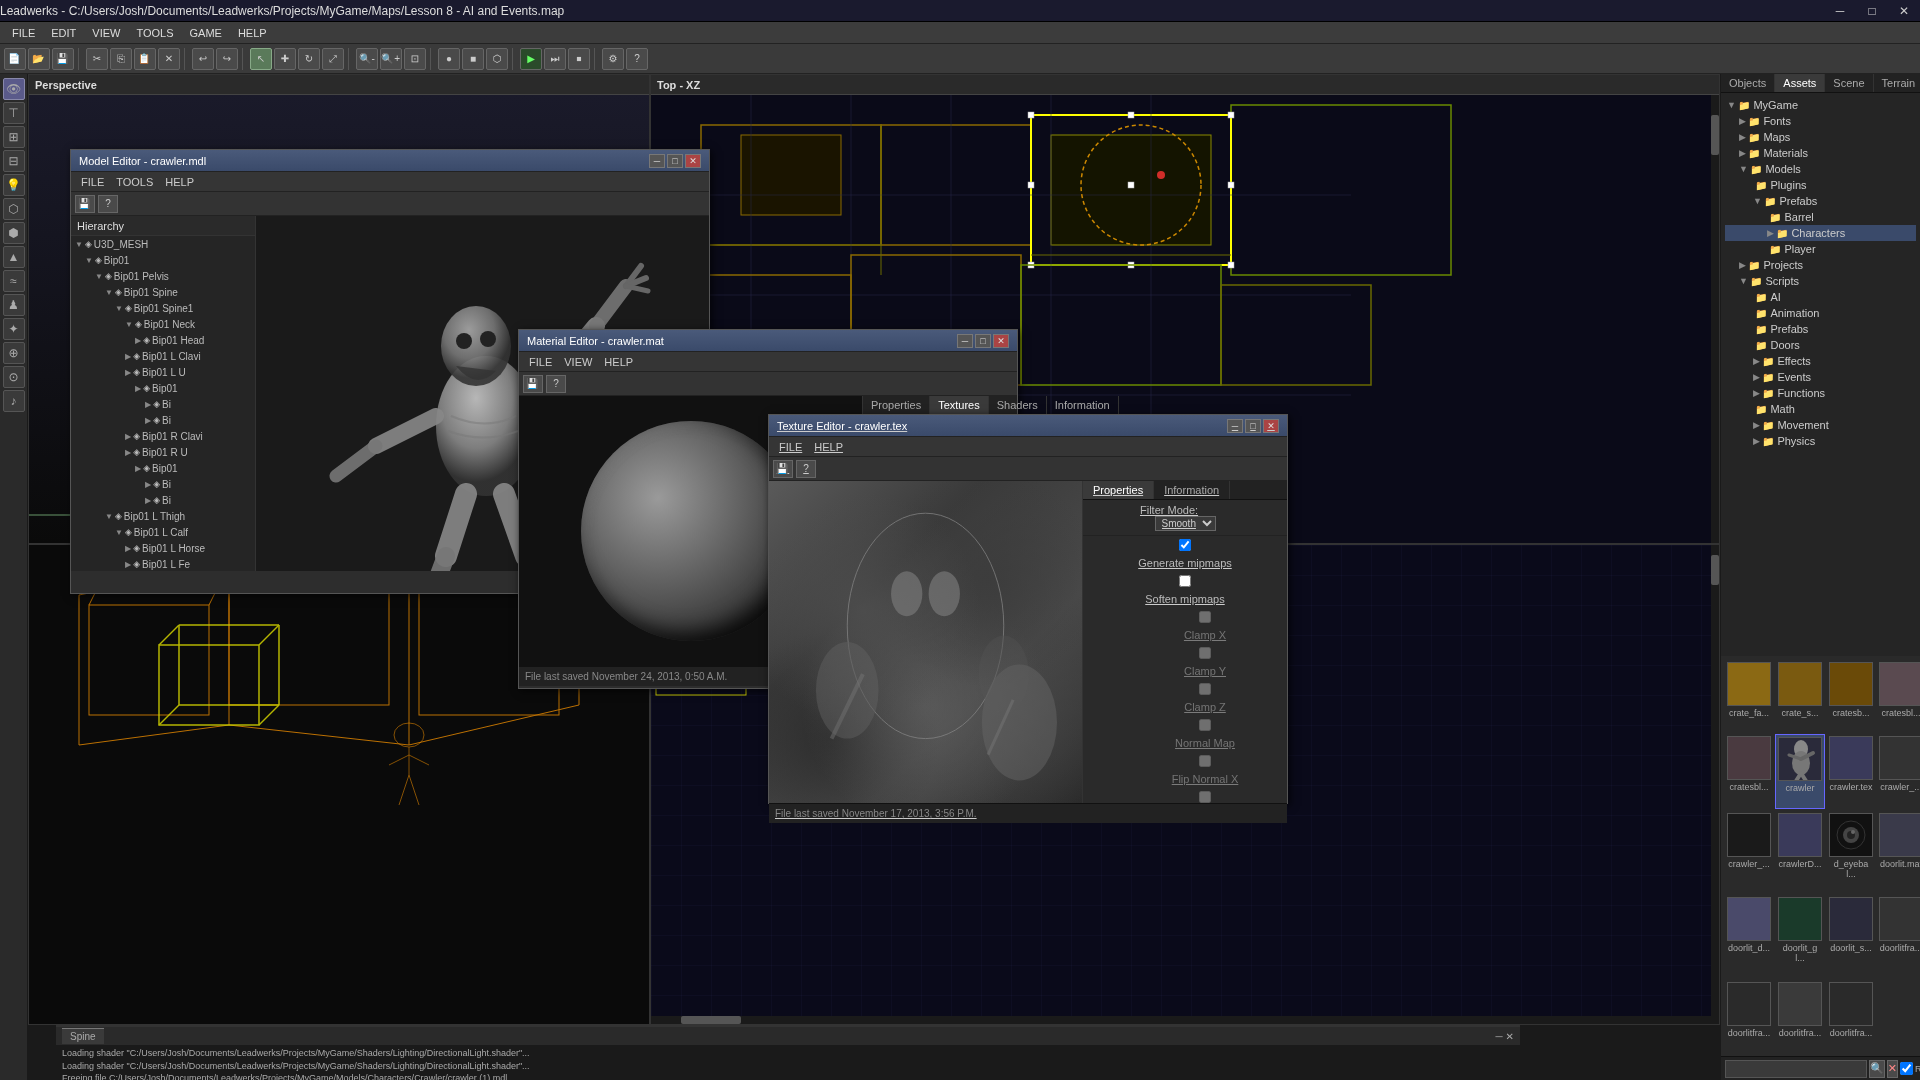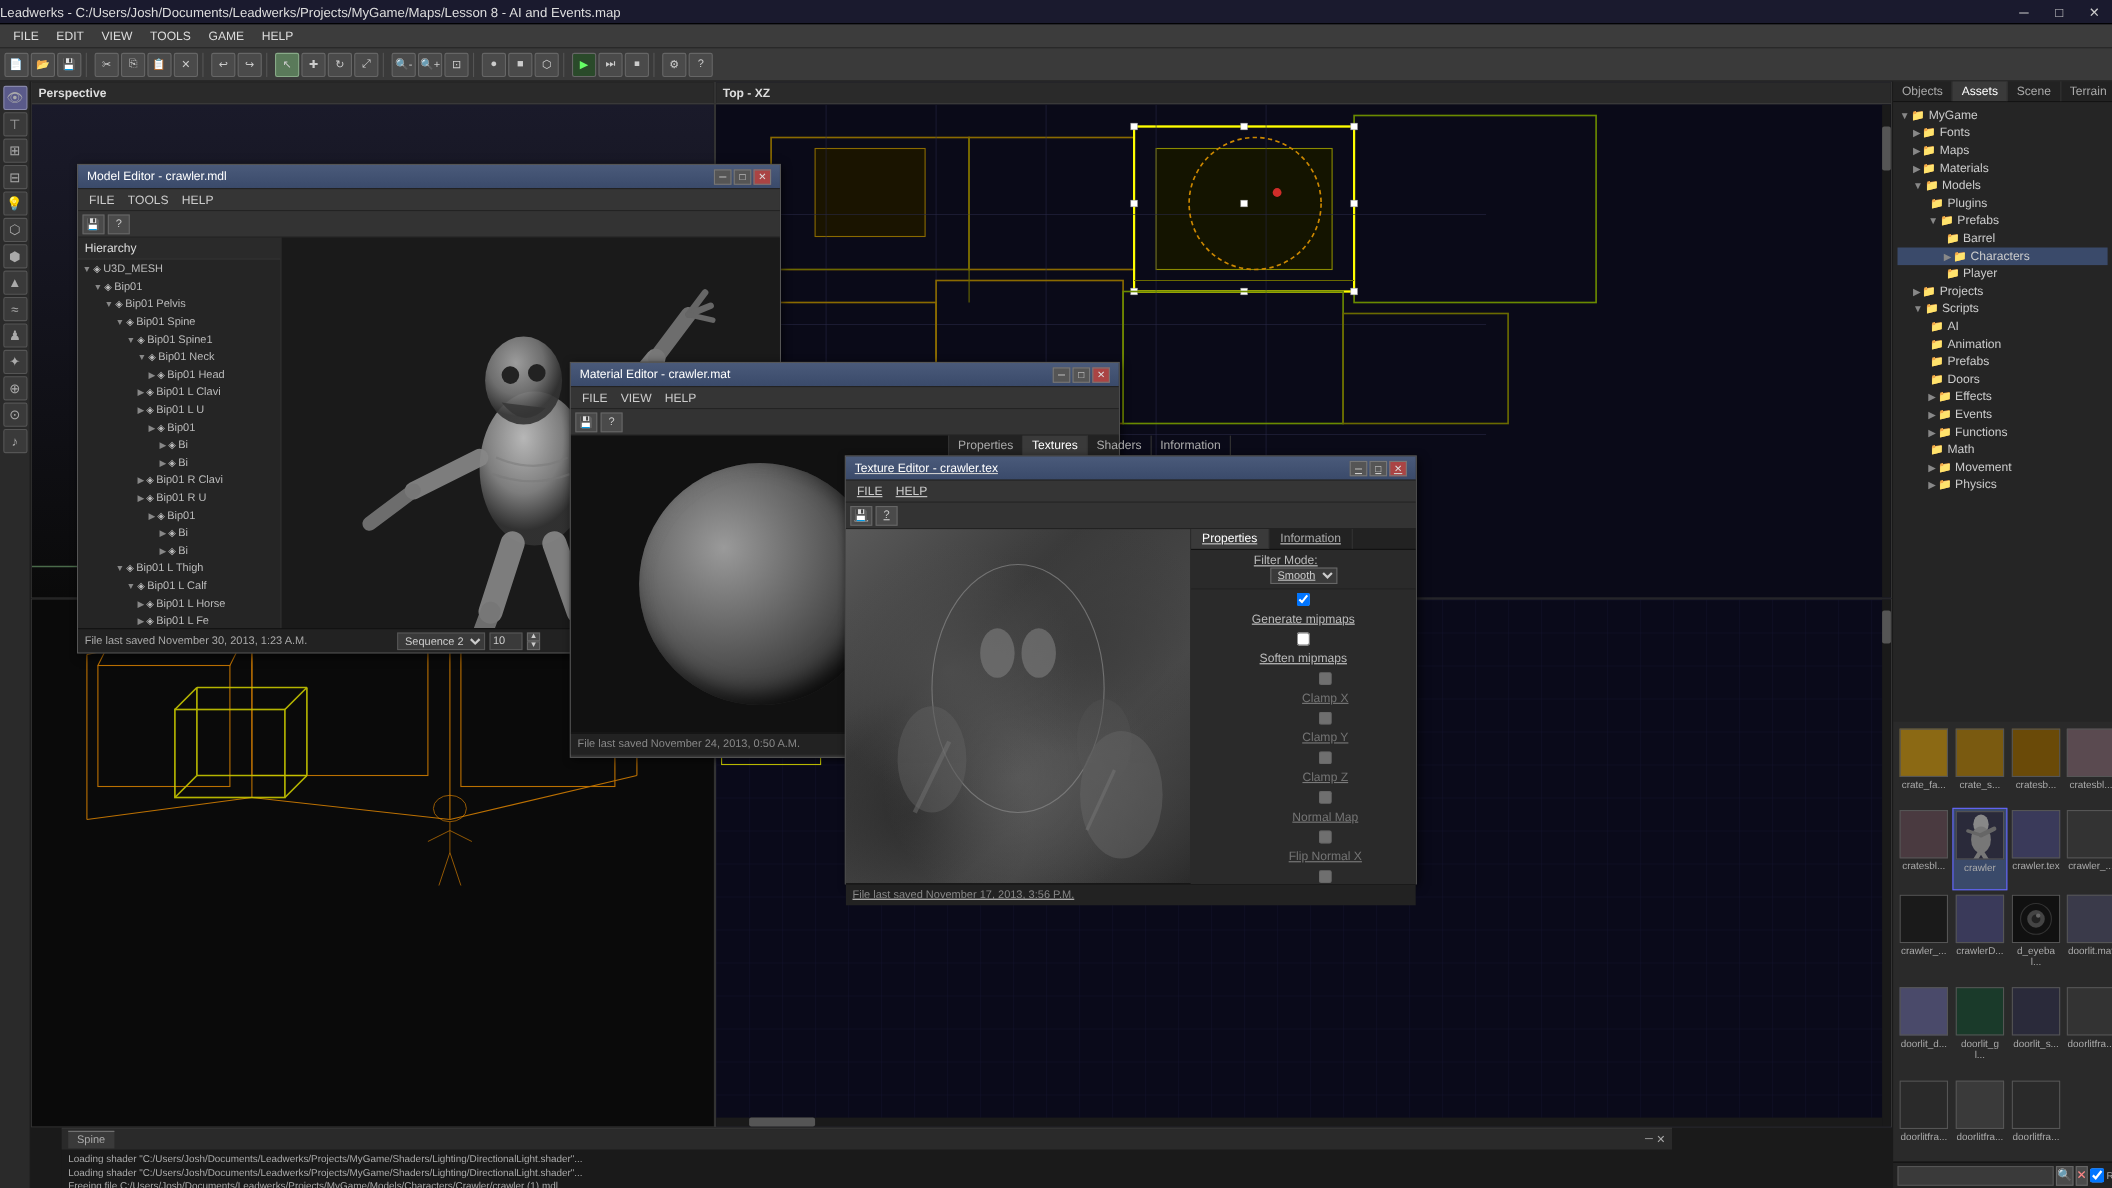--- a/index.html
+++ b/index.html
@@ -1145,34 +1145,20 @@
             <ellipse cx="290" cy="386" rx="20" ry="8" fill="#666"></ellipse>
 
             <path d="M195,200 Q230,215 260,200" fill="none" stroke="#777" stroke-width="2" opacity="0.5"></path>
             <path d="M192,215 Q228,228 262,215" fill="none" stroke="#777" stroke-width="2" opacity="0.5"></path>
 
             <ellipse cx="208" cy="125" rx="8" ry="8" fill="#222"></ellipse>
             <ellipse cx="232" cy="123" rx="8" ry="8" fill="#222"></ellipse>
           </svg>
         </div>
       </div>
-      <div class="editor-statusbar">
-        <span>File last saved November 30, 2013, 1:23 A.M.</span>
-        <div class="sequence-controls">
-          <select class="seq-select">
-            <option>Sequence 2</option>
-          </select>
-          <input type="text" class="seq-num" value="10" style="">
-          <div class="seq-arrows">
-            <div class="seq-arr">▲</div>
-            <div class="seq-arr">▼</div>
-          </div>
-        </div>
-        <span>3070 vertices, 4036 polygons</span>
-      </div>
     </div>
 
     <div id="material-editor">
       <div class="editor-title">
         <span>Material Editor - crawler.mat</span>
         <div class="editor-win-controls">
           <div class="ewc-btn">─</div>
           <div class="ewc-btn">□</div>
           <div class="ewc-btn close">✕</div>
         </div>

